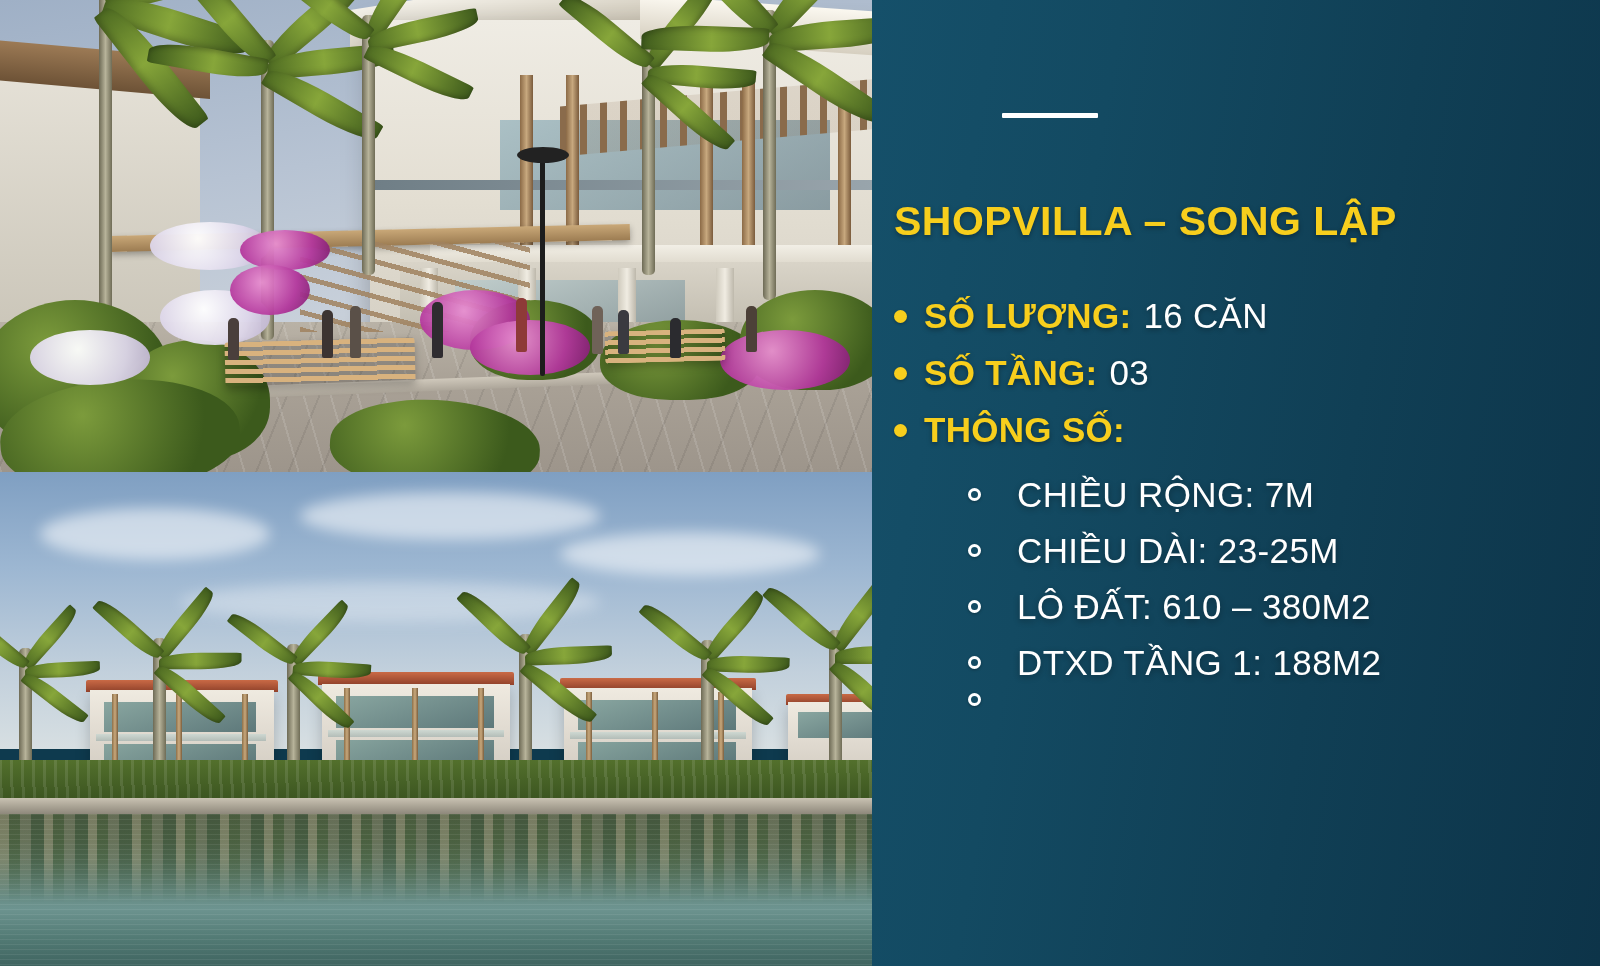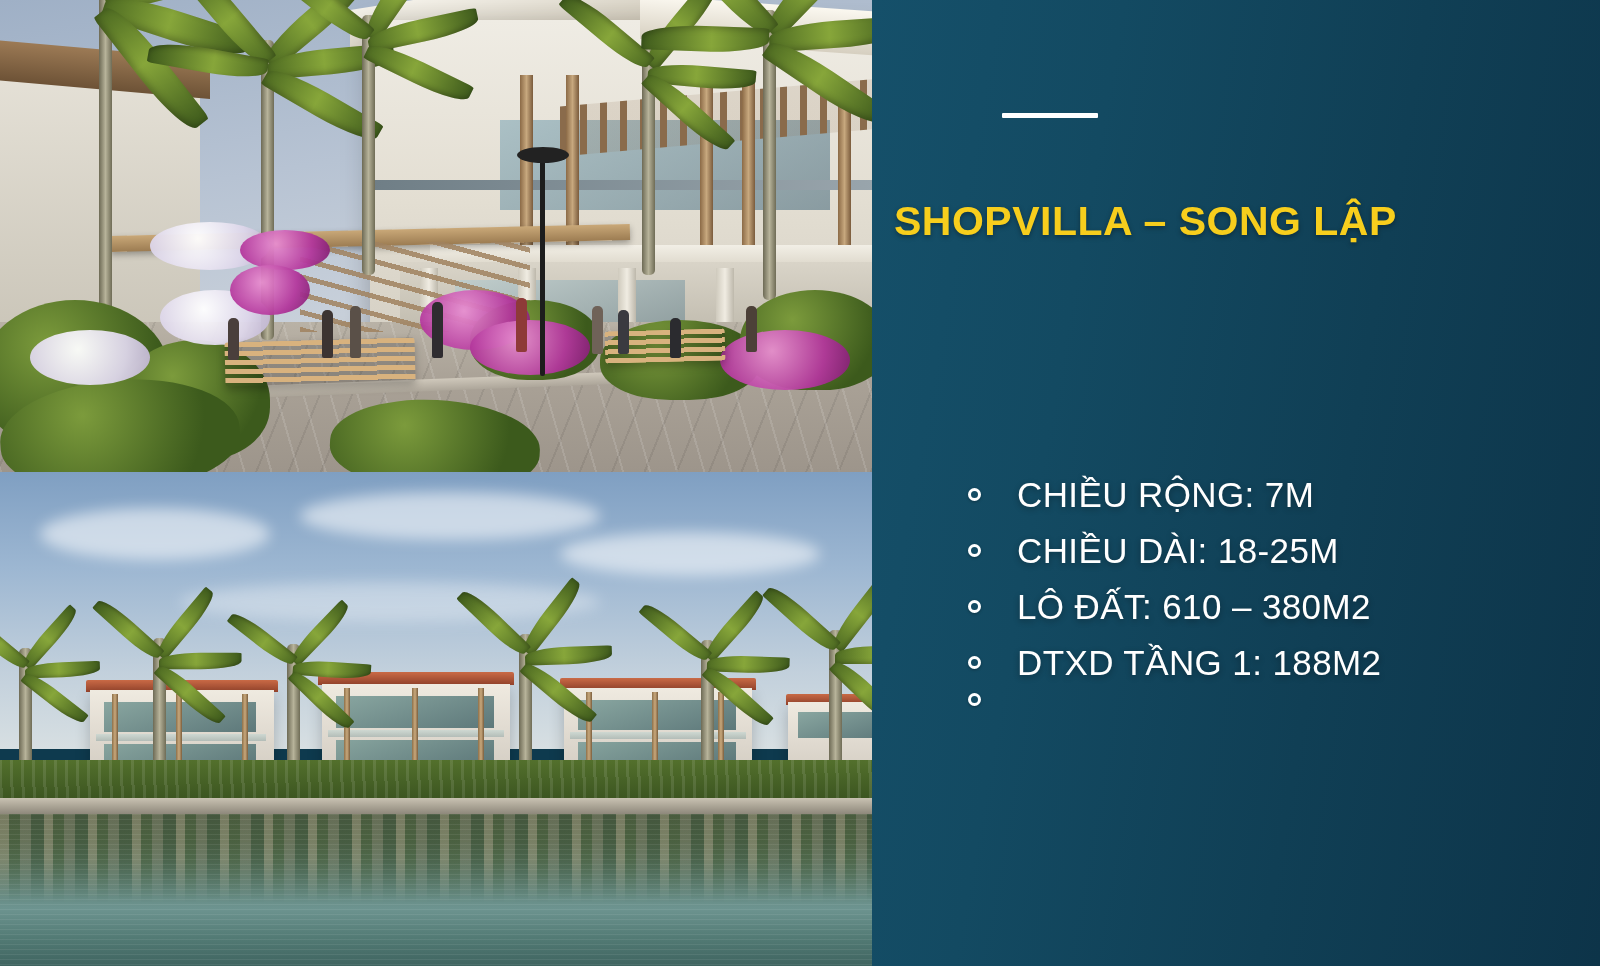--- a/index.html
+++ b/index.html
@@ -503,34 +503,49 @@
   </div>
 
   <div class="panel">
 
     <div class="divider"></div>
 
     <div class="panel-title">SHOPVILLA – SONG LẬP</div>
 
     <div class="spec-list">
 
-
-
+      <div class="spec-row">
+        <span class="bullet-dot"></span>
+        <span class="spec-key">SỐ LƯỢNG:</span>
+        <span class="spec-val">16 CĂN</span>
+      </div>
+
+      <div class="spec-row">
+        <span class="bullet-dot"></span>
+        <span class="spec-key">SỐ TẦNG:</span>
+        <span class="spec-val">03</span>
+      </div>
+
+      <div class="spec-row">
+        <span class="bullet-dot"></span>
+        <span class="spec-key">THÔNG SỐ:</span>
+        <span class="spec-val"></span>
+      </div>
     </div>
 
     <div class="sub-list">
 
       <div class="sub-row">
         <span class="bullet-ring"></span>
         <span class="sub-text">CHIỀU RỘNG: 7M</span>
       </div>
 
       <div class="sub-row">
         <span class="bullet-ring"></span>
-        <span class="sub-text">CHIỀU DÀI: 18-25M</span>
+        <span class="sub-text">CHIỀU DÀI: 23-25M</span>
       </div>
 
       <div class="sub-row">
         <span class="bullet-ring"></span>
         <span class="sub-text">LÔ ĐẤT: 610 – 380M2</span>
       </div>
 
       <div class="sub-row">
         <span class="bullet-ring"></span>
         <span class="sub-text">DTXD TẦNG 1: 188M2</span>

